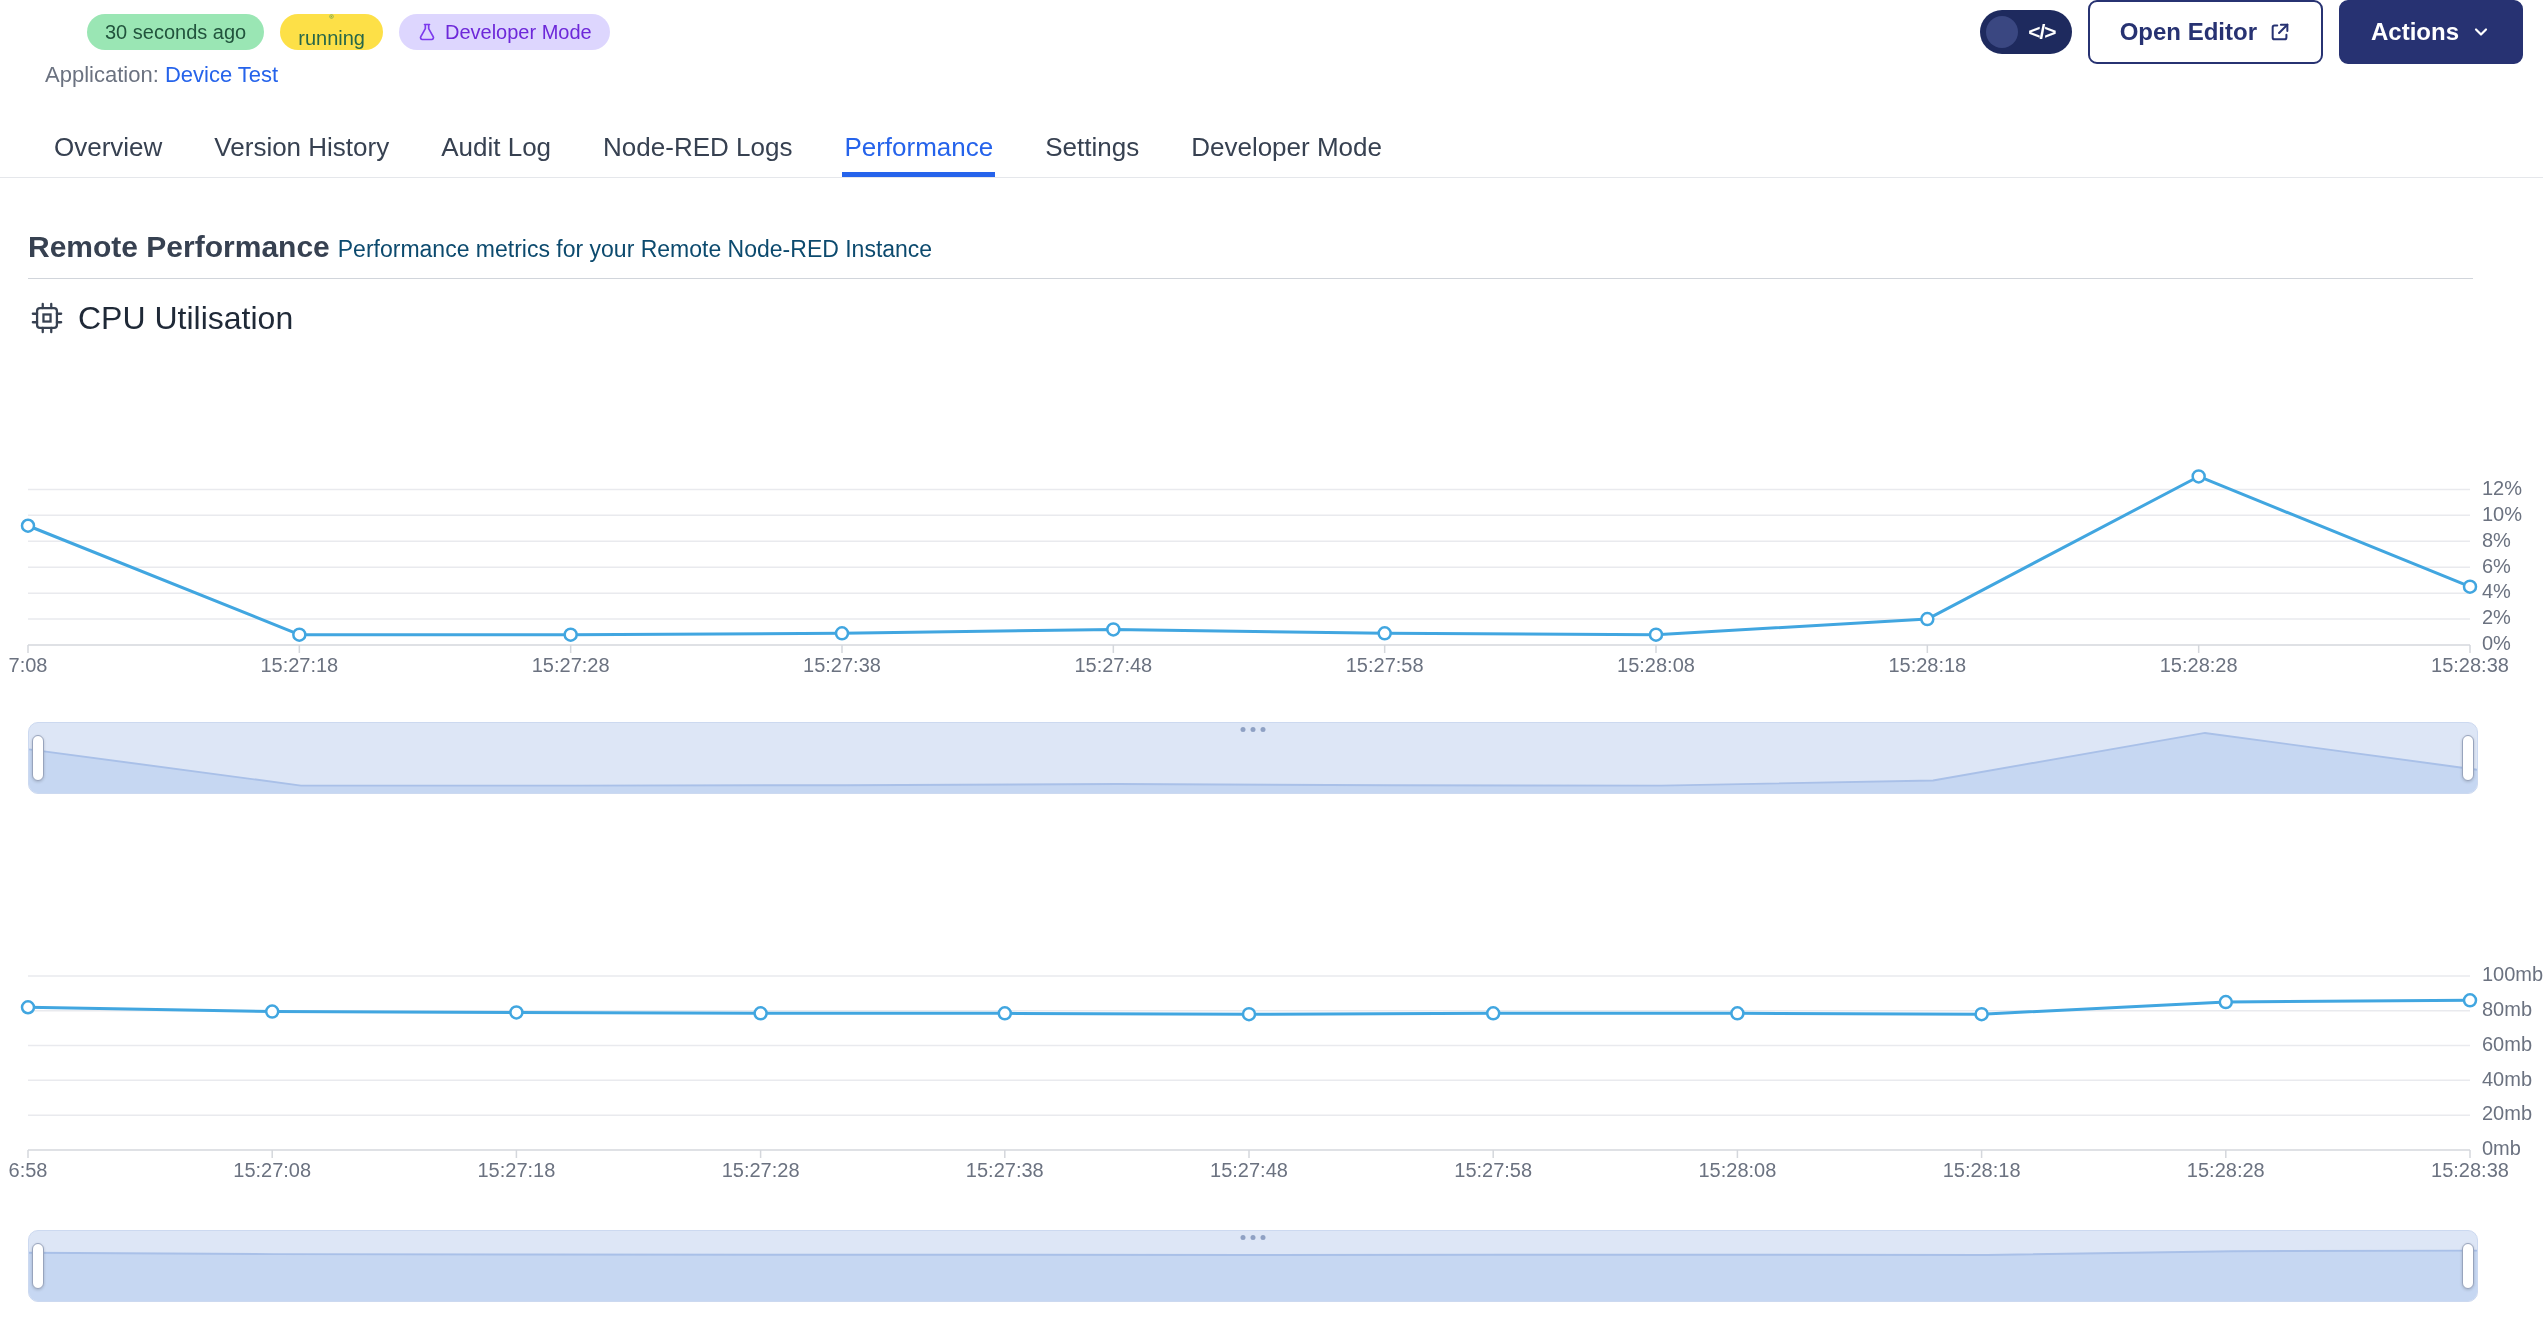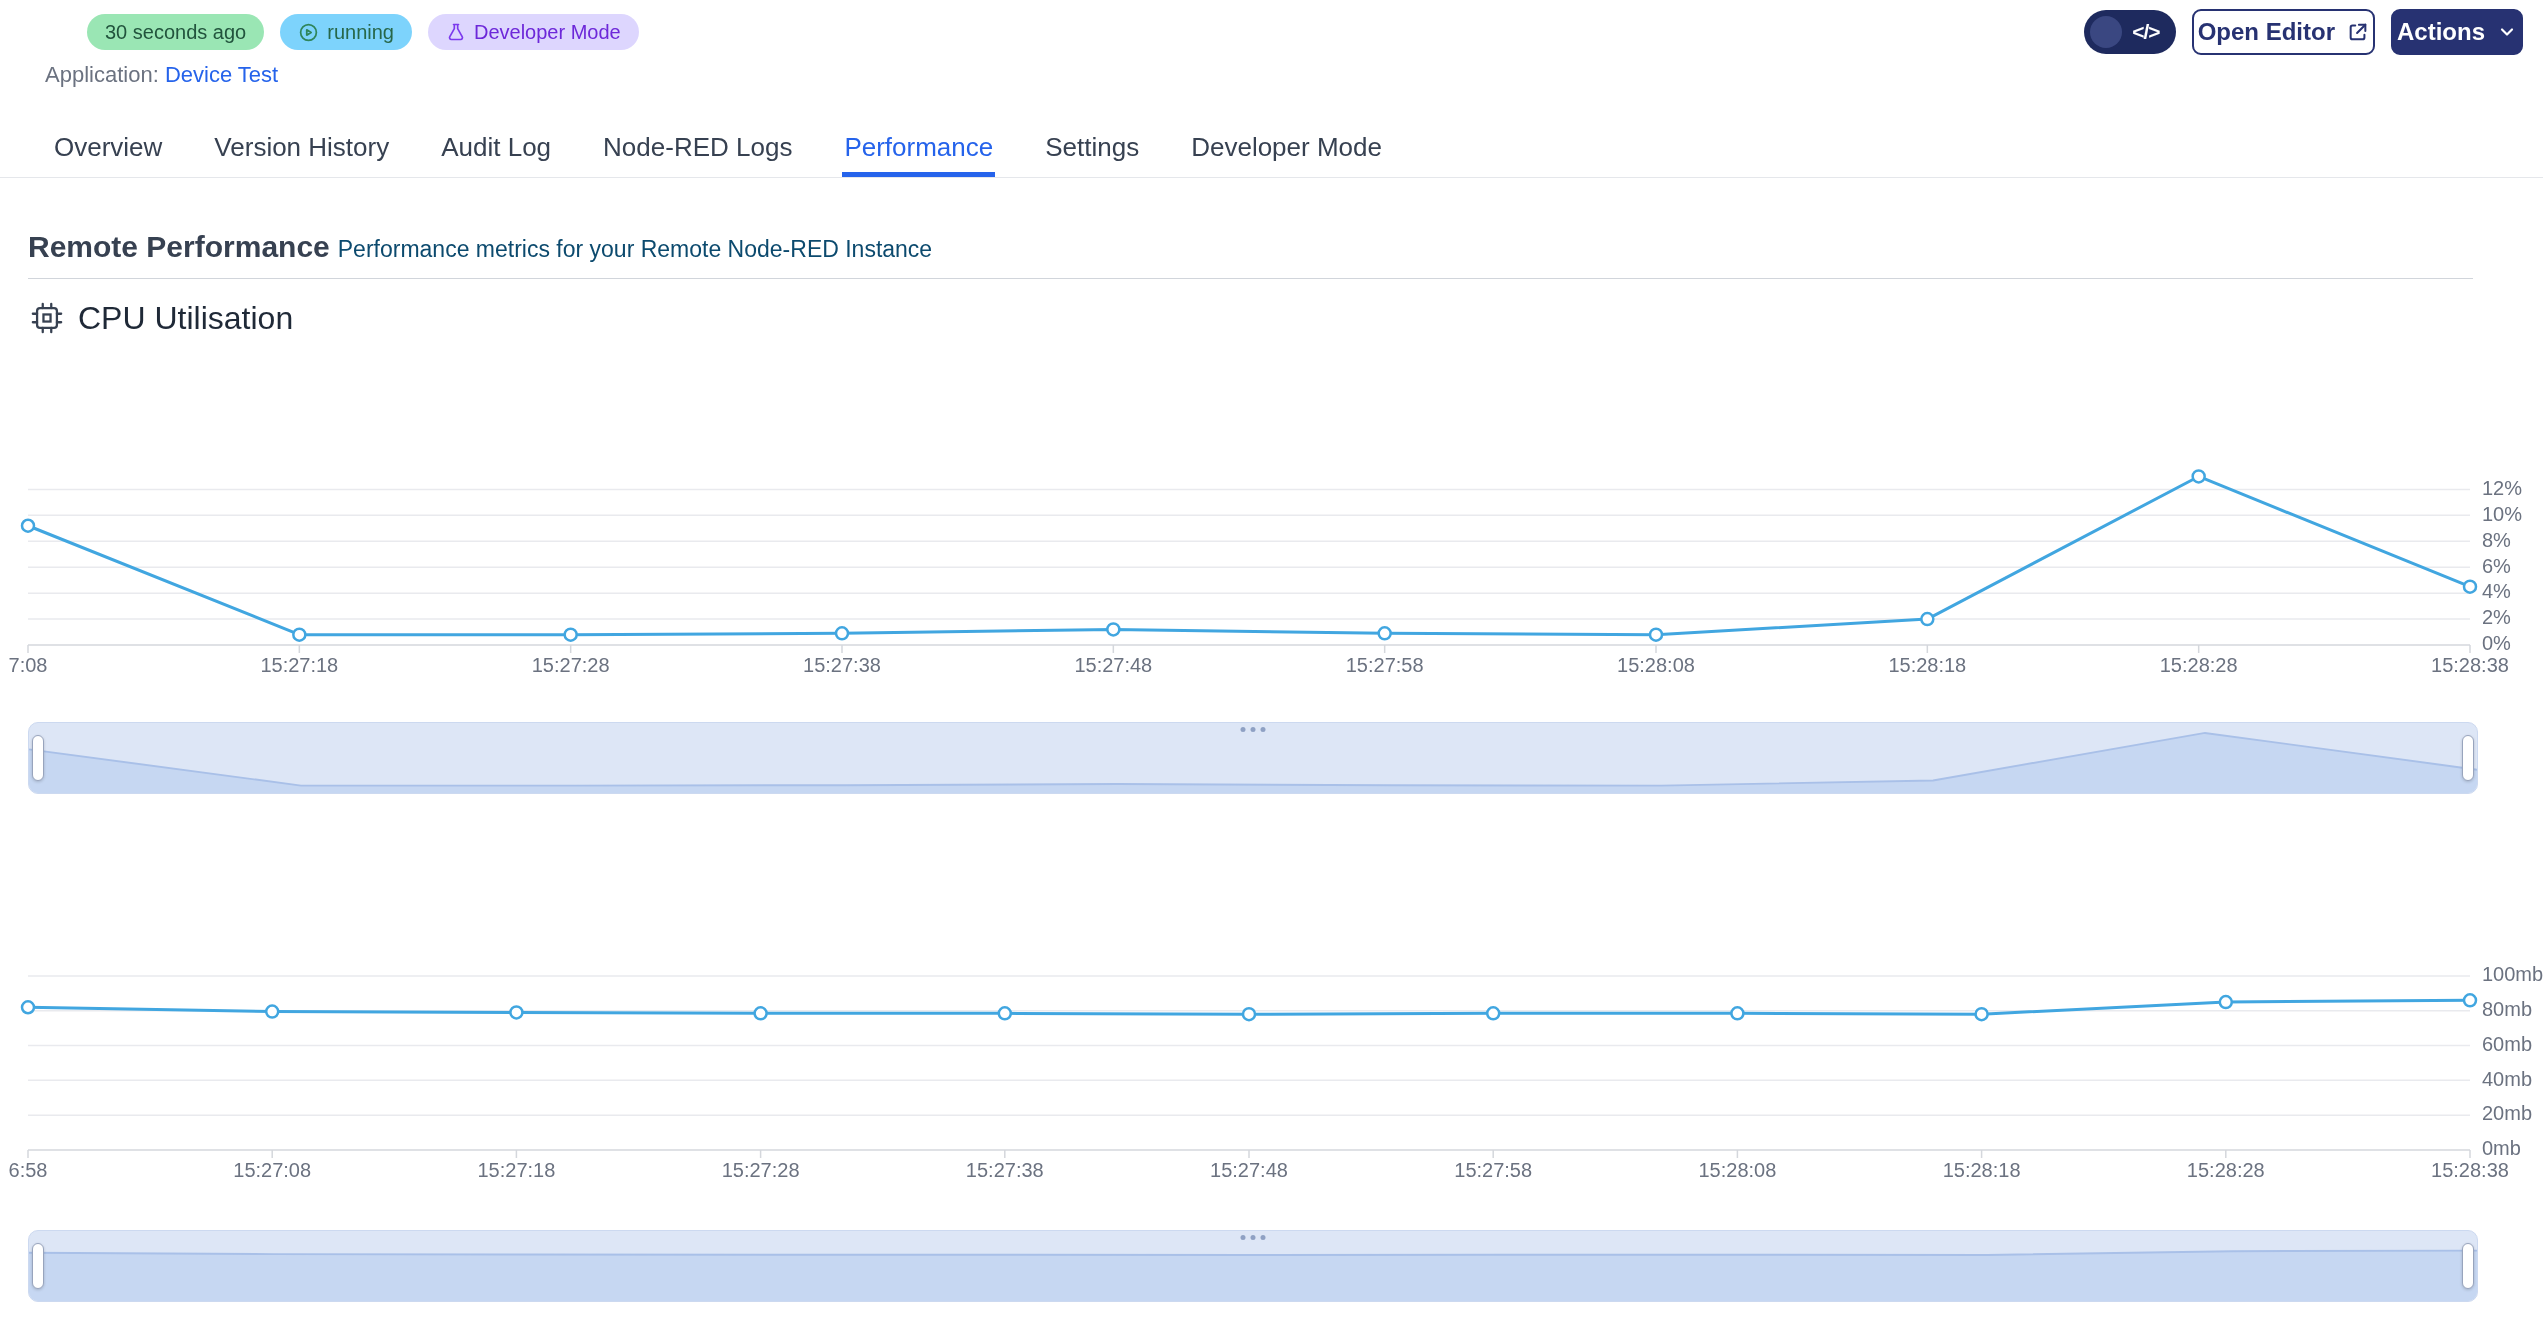--- a/index.html
+++ b/index.html
@@ -8,29 +8,29 @@
 
   
   .hrow1 { position:absolute; left:45px; right:20px; top:8px; height:48px; display:flex; align-items:center; }
   .breadcrumb { display:flex; align-items:center; gap:14px; font-size:29px; font-weight:bold; }
   .breadcrumb a { color:#2563eb; text-decoration:none; cursor:pointer; }
   .breadcrumb .sep { color:#6b7280; font-weight:normal; font-size:28px; }
   .breadcrumb .current { color:#111827; }
   .badges { display:flex; align-items:center; gap:16px; margin-left:42px; }
   .badge { display:inline-flex; align-items:center; gap:8px; height:36px; padding:0 18px; border-radius:18px; font-size:20px; white-space:nowrap; }
   .badge-green  { background:#9ae6b4; color:#22543d; }
-  .badge-green2 { background:#7dd3fc; color:#276749; }
+  .badge-green2 { background:#fde047; color:#276749;flex-direction:column; }
   .badge-purple { background:#ddd6fe; color:#6d28d9; }
   .badge svg { display:block; }
 
   .hright { margin-left:auto; display:flex; align-items:center; gap:16px; }
   .devmode-toggle { position:relative; width:92px; height:44px; border-radius:22px; background:#1e2a5e; cursor:pointer; display:flex; align-items:center; justify-content:flex-end; padding-right:16px; }
   .devmode-toggle .knob { position:absolute; left:6px; top:6px; width:32px; height:32px; border-radius:50%; background:#3a4781; }
   .devmode-toggle .code { color:#ffffff; font-weight:bold; font-size:21px; letter-spacing:-1px; }
-  .btn { display:inline-flex; align-items:center; gap:12px; height:46px; padding:0 4px; border-radius:9px; font-size:24px; font-weight:bold; cursor:pointer; border:2px solid #273272; }
+  .btn { display:inline-flex; align-items:center; gap:12px; height:64px; padding:0 30px; border-radius:9px; font-size:24px; font-weight:bold; cursor:pointer; border:2px solid #273272; }
   .btn-outline { background:#ffffff; color:#273272; }
   .btn-solid { background:#273272; color:#ffffff; border-color:#273272; }
 
   .hrow2 { position:absolute; left:45px; top:62px; font-size:22px; color:#6b7280; }
   .hrow2 a { color:#2563eb; text-decoration:none; cursor:pointer; }
 
   
   .tabs { position:absolute; left:0; right:0; top:118px; height:60px; padding-left:52px; display:flex; gap:48px; border-bottom:1px solid #e5e7eb; font-size:26px; }
   .tab { display:flex; align-items:center; height:100%; padding:4px 2px 0 2px; color:#374151; border-bottom:5px solid transparent; cursor:pointer; white-space:nowrap; }
   .tab.active { color:#2563eb; border-bottom-color:#2563eb; }

